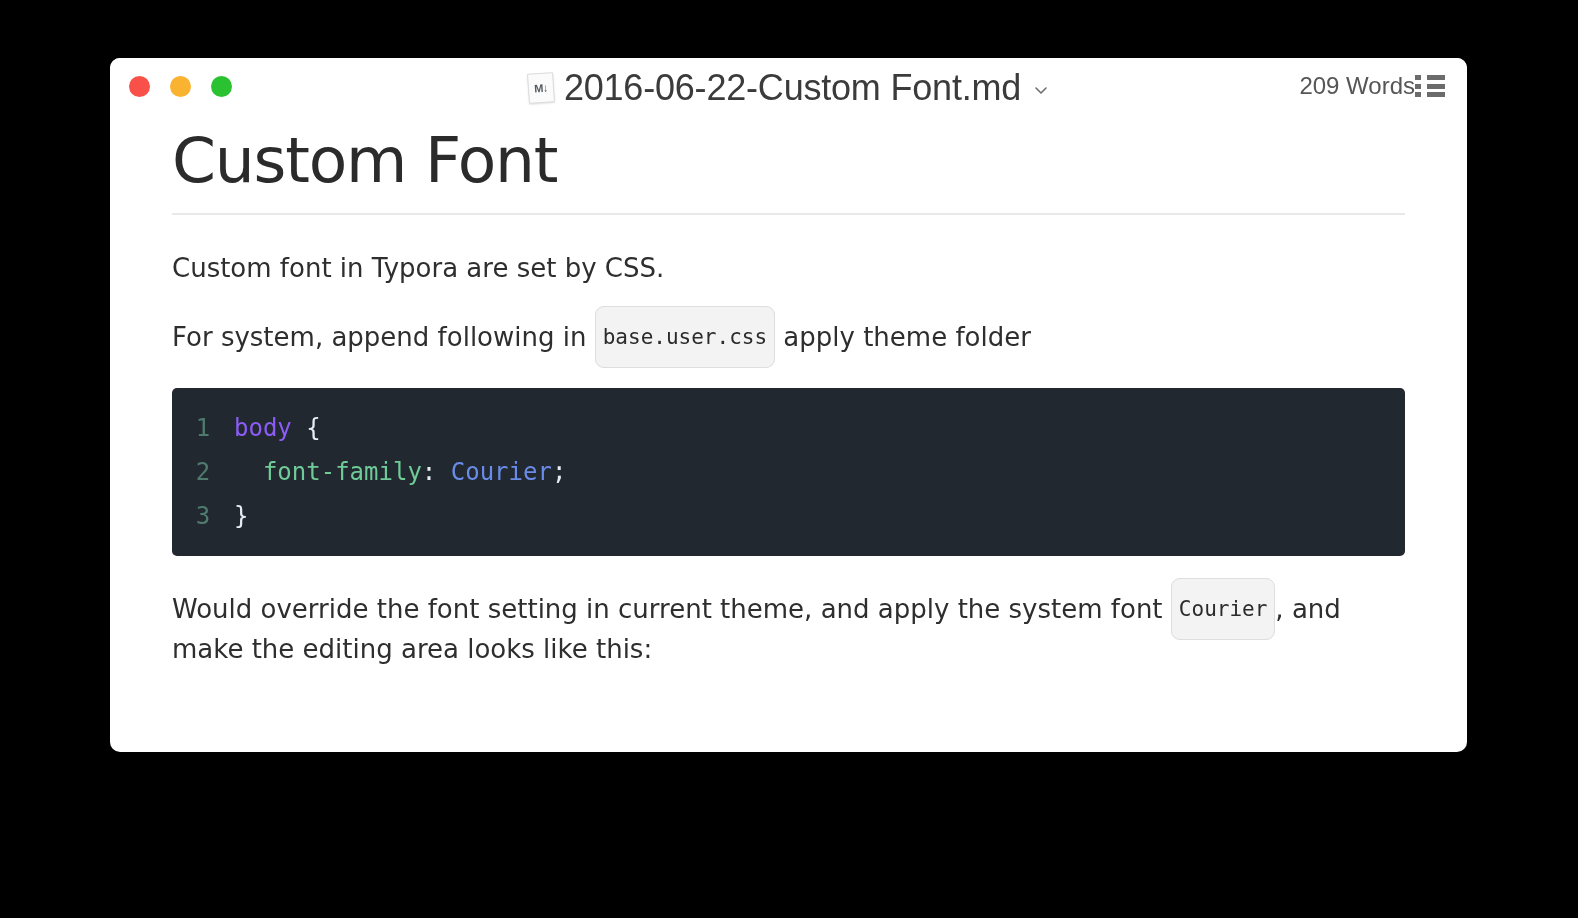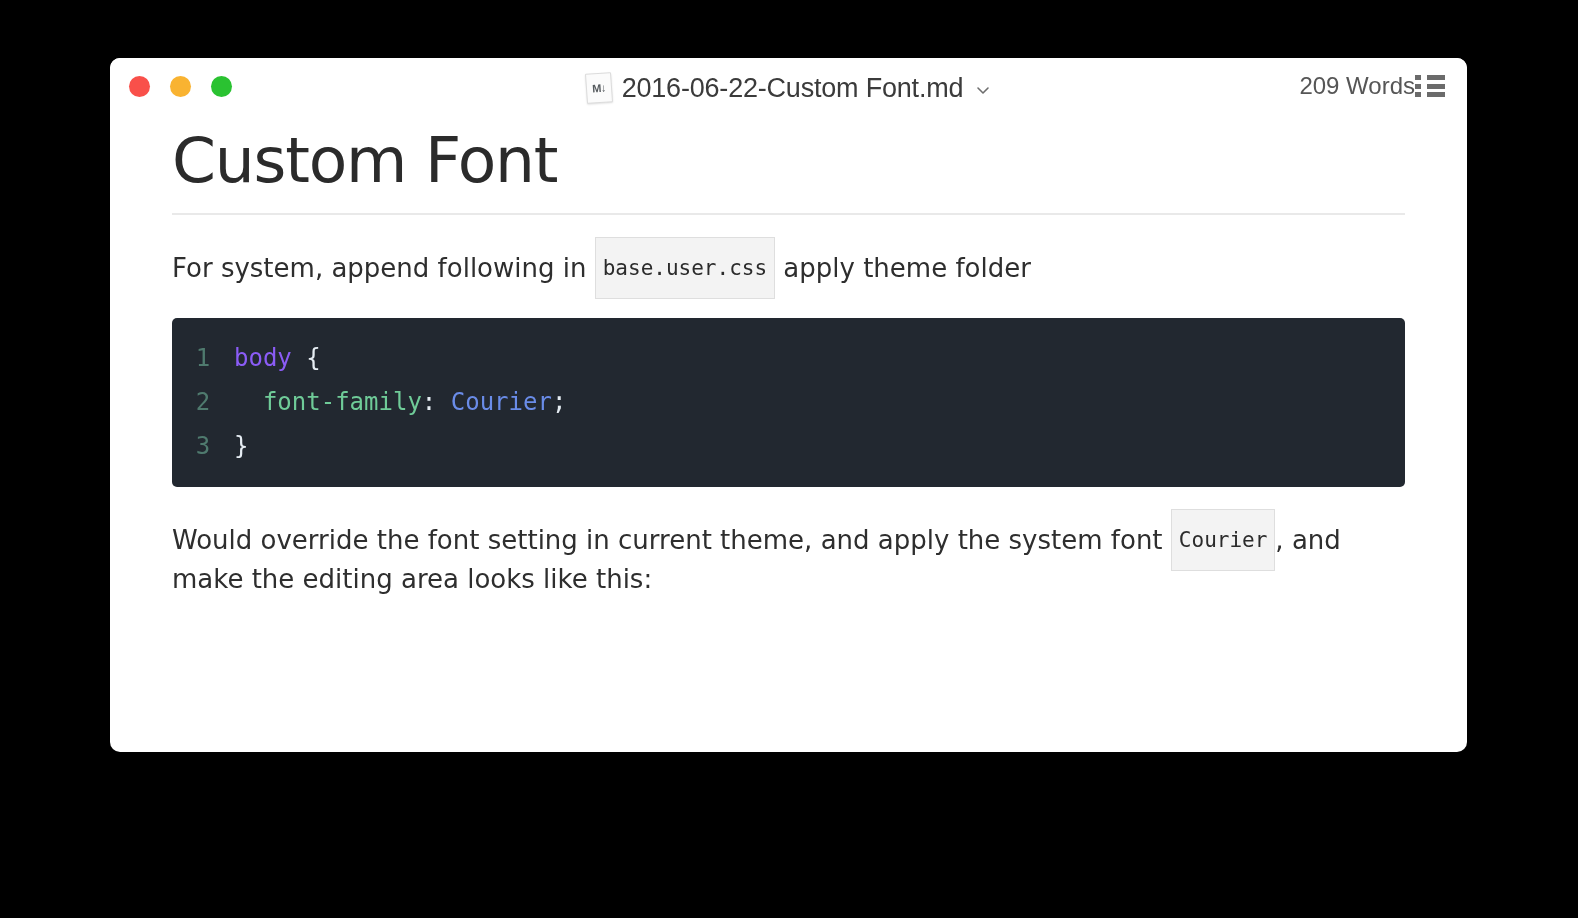--- a/index.html
+++ b/index.html
@@ -92,21 +92,21 @@
     align-items: center;
     justify-content: center;
     font-family: "Liberation Sans", sans-serif;
     font-size: 11px;
     font-weight: bold;
     color: #555a5e;
     letter-spacing: -0.5px;
   }
 
   .doc-title {
-    font-size: 27px;
+    font-size: 36px;
     font-weight: 400;
     color: #3b3b3b;
     letter-spacing: -0.2px;
     white-space: nowrap;
     font-family: "Liberation Sans", sans-serif;
     text-align: right;
   }
 
   .title-chevron {
     width: 16px;
@@ -187,21 +187,21 @@
     color: #2e2e2e;
     margin-bottom: 30px;
     font-weight: 400;
   }
 
   code.inline {
     font-family: "DejaVu Sans Mono", monospace;
     font-size: 21px;
     background: #f3f3f3;
     border: 1px solid #dedede;
-    border-radius: 0;
+    border-radius: 9px;
     padding: 18px 7px;
     color: #2b2b2b;
     white-space: nowrap;
     vertical-align: 2px;
   }
 
   
   .codeblock {
     background: #222830;
     border-radius: 5px;
@@ -273,20 +273,21 @@
       </span>
     </div>
   </div>
 
   <div class="doc">
 
     <h1>Custom Font</h1>
 
     <div class="hr"></div>
 
+    <p>Custom font in Typora are set by CSS.</p>
 
     <p><span>For system, append following in </span><code class="inline">base.user.css</code><span> apply theme folder</span></p>
 
     <div class="codeblock">
         <div class="code-line"><span class="line-no">1</span><span class="code-text"><span class="tok-selector">body</span><span class="tok-punct"> {</span></span></div>
         <div class="code-line"><span class="line-no">2</span><span class="code-text"><span class="tok-prop">  font-family</span><span class="tok-punct">: </span><span class="tok-value">Courier</span><span class="tok-punct">;</span></span></div>
         <div class="code-line"><span class="line-no">3</span><span class="code-text"><span class="tok-punct">}</span></span></div>
       </div>
 
     <p><span>Would override the font setting in current theme, and apply the system font </span><code class="inline">Courier</code><span>, and make the editing area looks like this:</span></p>

